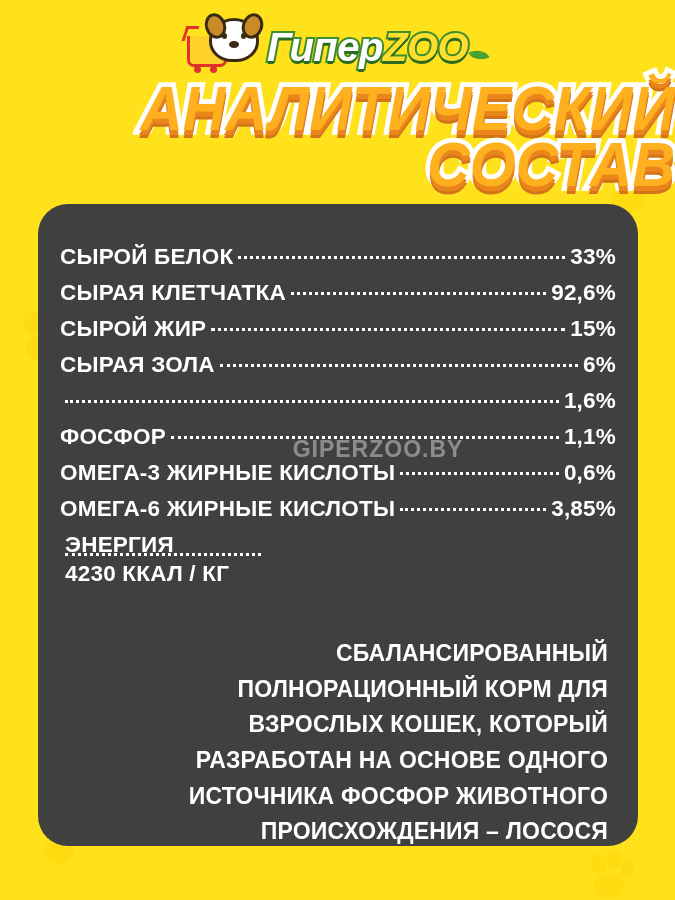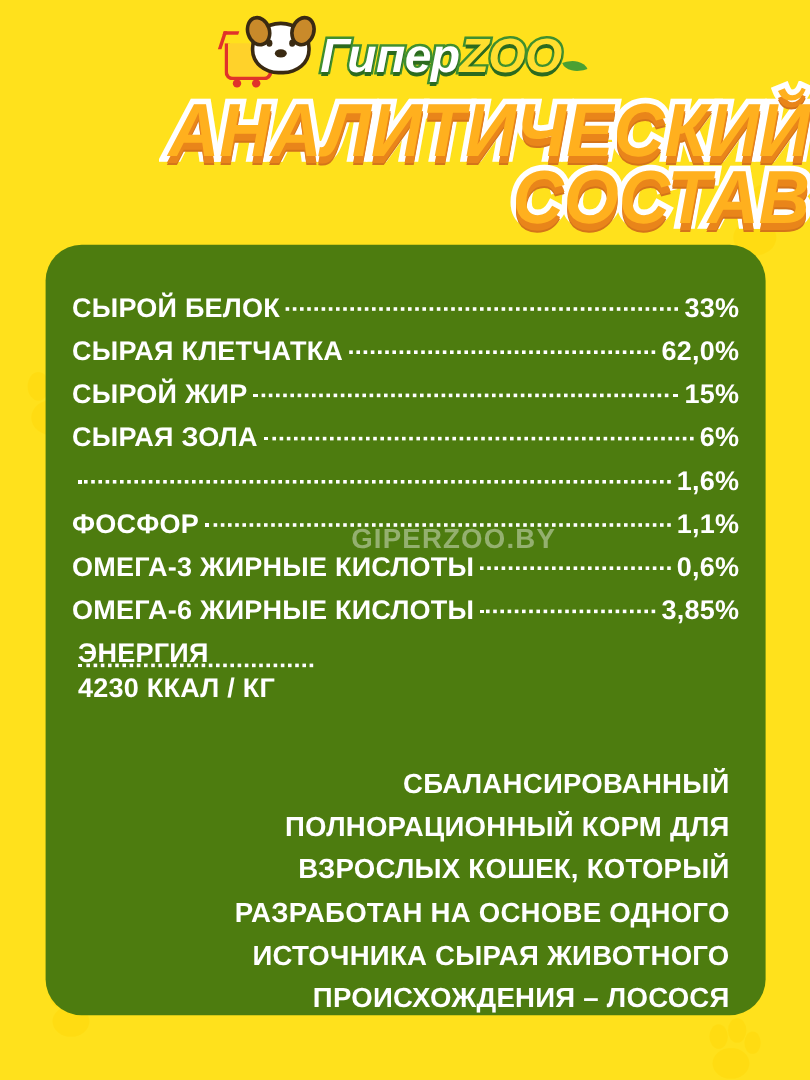--- a/index.html
+++ b/index.html
@@ -170,21 +170,21 @@
     transform: scaleY(1.06);
   }
 
   
   .card {
     position: absolute;
     left: 38px;
     top: 204px;
     width: 600px;
     height: 642px;
-    background: #4d7c0f;
+    background: #404040;
     border-radius: 30px;
   }
 
   
   .list {
     position: absolute;
     left: 22px;
     top: 40px;
     width: 556px;
   }
@@ -307,21 +307,21 @@
 
   <div class="list">
     <div class="row">
       <span class="nm">СЫРОЙ БЕЛОК</span>
       <span class="dots"></span>
       <span class="val">33%</span>
     </div>
     <div class="row">
       <span class="nm">СЫРАЯ КЛЕТЧАТКА</span>
       <span class="dots"></span>
-      <span class="val">62,0%</span>
+      <span class="val">92,6%</span>
     </div>
     <div class="row">
       <span class="nm">СЫРОЙ ЖИР</span>
       <span class="dots"></span>
       <span class="val">15%</span>
     </div>
     <div class="row">
       <span class="nm">СЫРАЯ ЗОЛА</span>
       <span class="dots"></span>
       <span class="val">6%</span>
@@ -352,16 +352,16 @@
     </div>
   </div>
 
   <div class="watermark">GIPERZOO.BY</div>
 
   <div class="desc">
     <div>СБАЛАНСИРОВАННЫЙ</div>
     <div>ПОЛНОРАЦИОННЫЙ КОРМ ДЛЯ</div>
     <div>ВЗРОСЛЫХ КОШЕК, КОТОРЫЙ</div>
     <div>РАЗРАБОТАН НА ОСНОВЕ ОДНОГО</div>
-    <div>ИСТОЧНИКА СЫРАЯ ЖИВОТНОГО</div>
+    <div>ИСТОЧНИКА ФОСФОР ЖИВОТНОГО</div>
     <div>ПРОИСХОЖДЕНИЯ – ЛОСОСЯ</div>
   </div>
 </div>
 
 </body></html>

